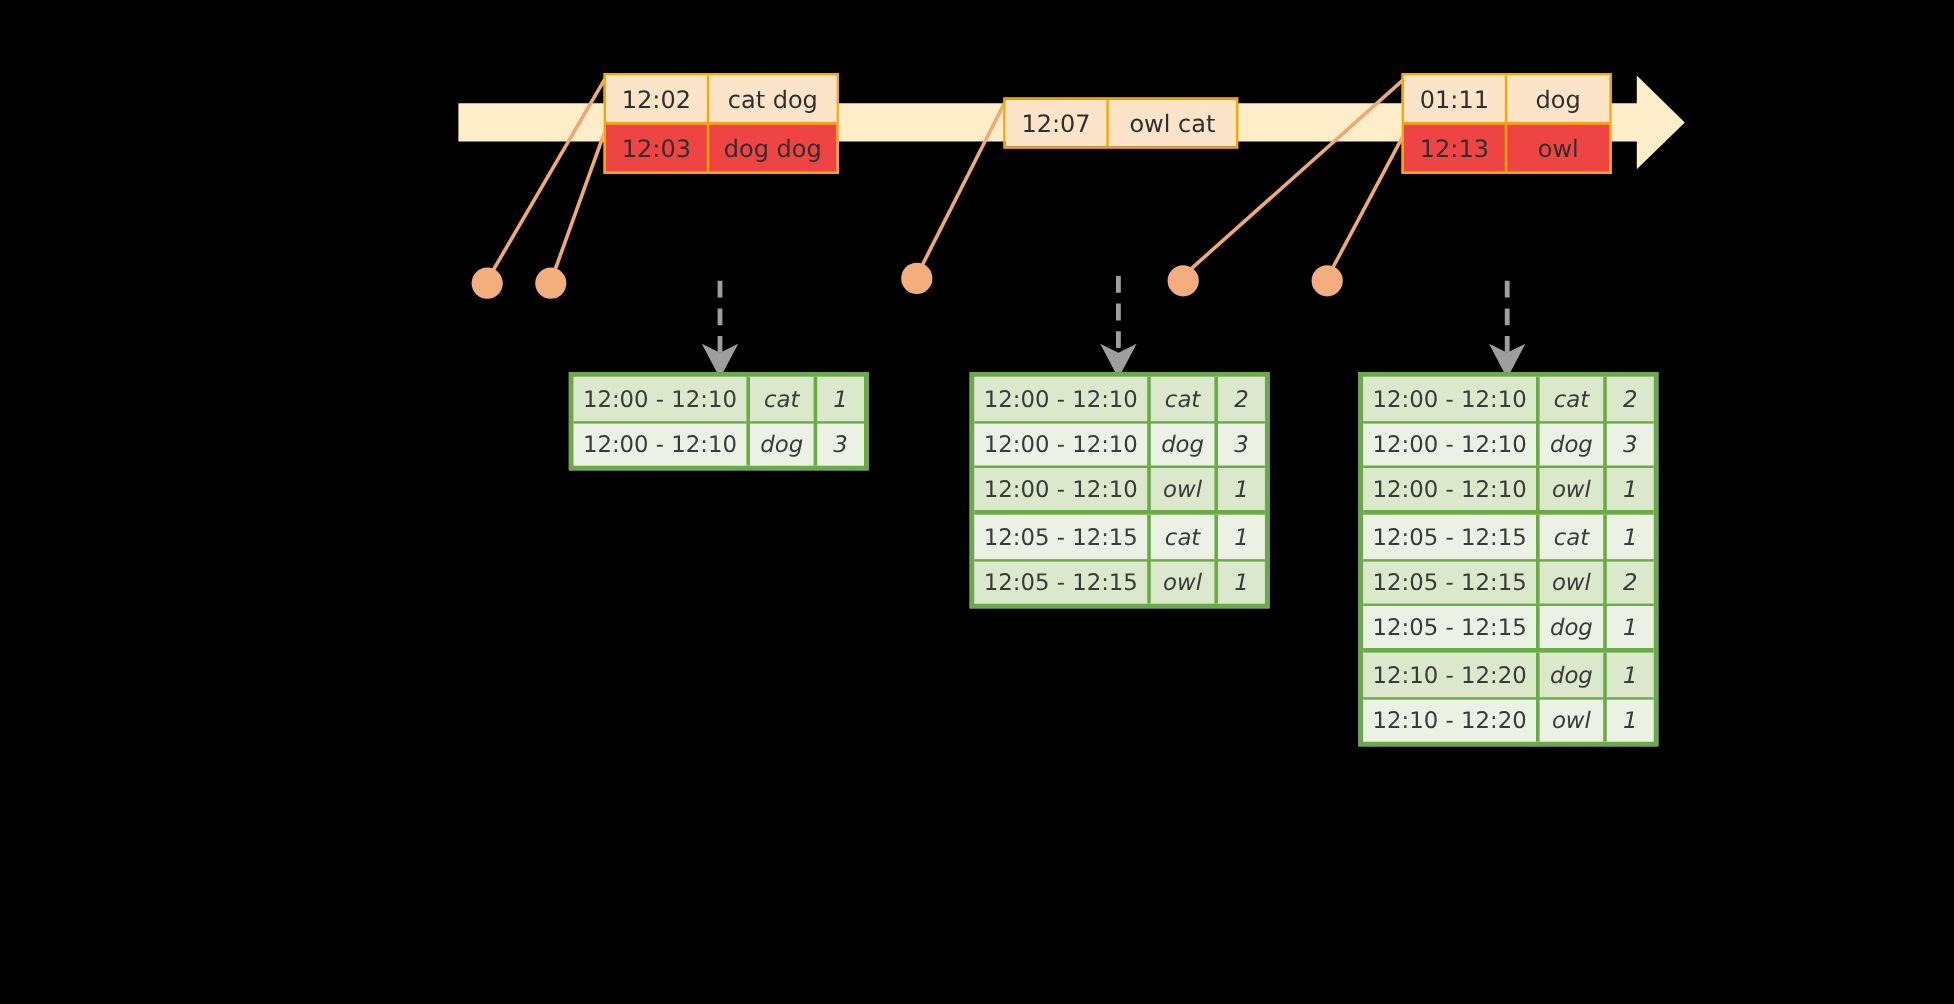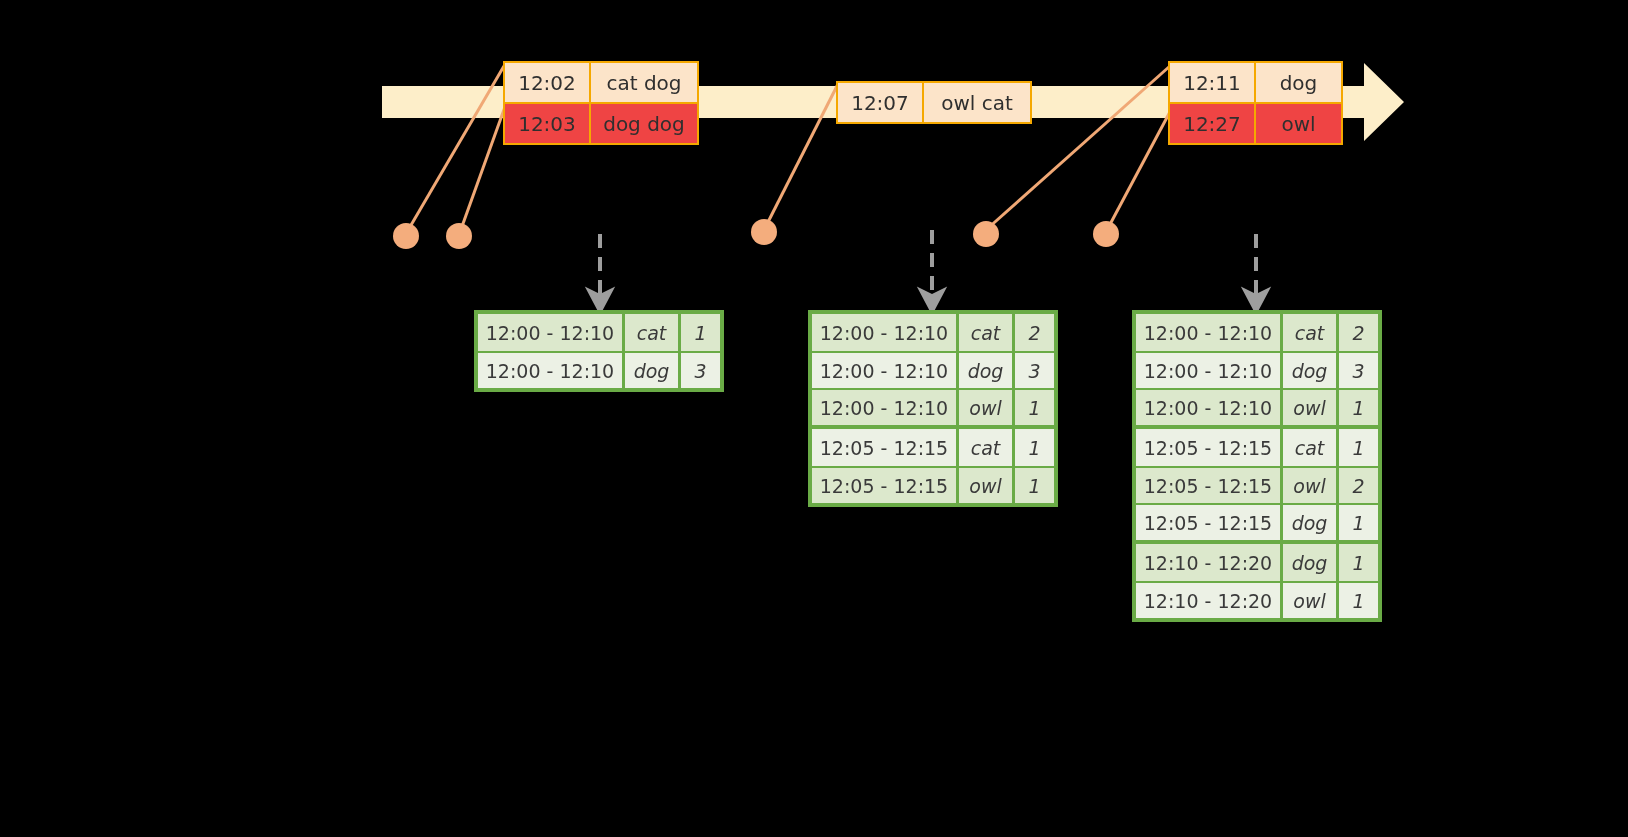--- a/index.html
+++ b/index.html
@@ -148,25 +148,25 @@
 
   <div class="evt-box" id="evt-box-2" style="left:836px; top:81px; width:196px;">
     <div class="evt-row shade">
       <div class="evt-time">12:07</div>
       <div class="evt-words">owl cat</div>
     </div>
   </div>
 
   <div class="evt-box" id="evt-box-3" style="left:1168px; top:61px; width:175px;">
     <div class="evt-row shade">
-      <div class="evt-time">12:11</div>
+      <div class="evt-time">01:11</div>
       <div class="evt-words">dog</div>
     </div>
     <div class="evt-row plain">
-      <div class="evt-time">12:27</div>
+      <div class="evt-time">12:13</div>
       <div class="evt-words">owl</div>
     </div>
   </div>
 
   <div class="res-table" id="res-table-1" style="left:474px; top:310px;">
     <div class="res-row even">
       <div class="res-cell c-window">12:00 - 12:10</div>
       <div class="res-cell c-word">cat</div>
       <div class="res-cell c-count">1</div>
     </div>

